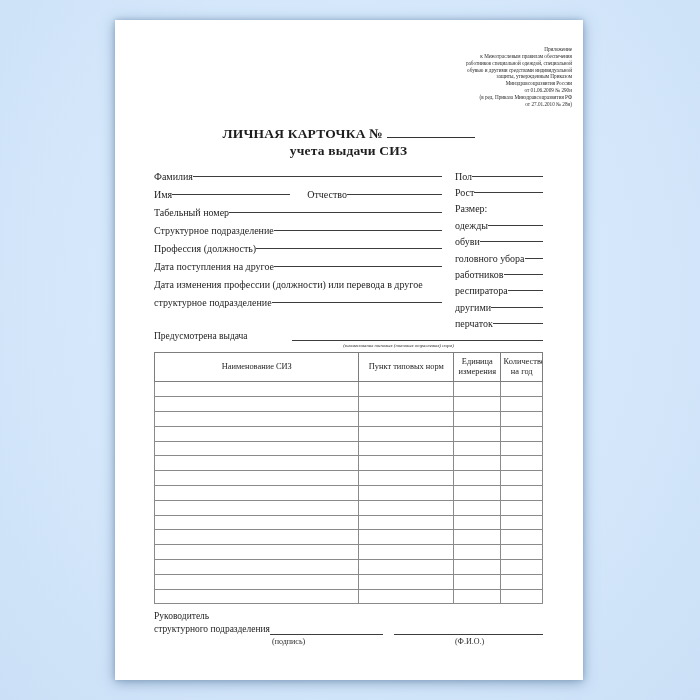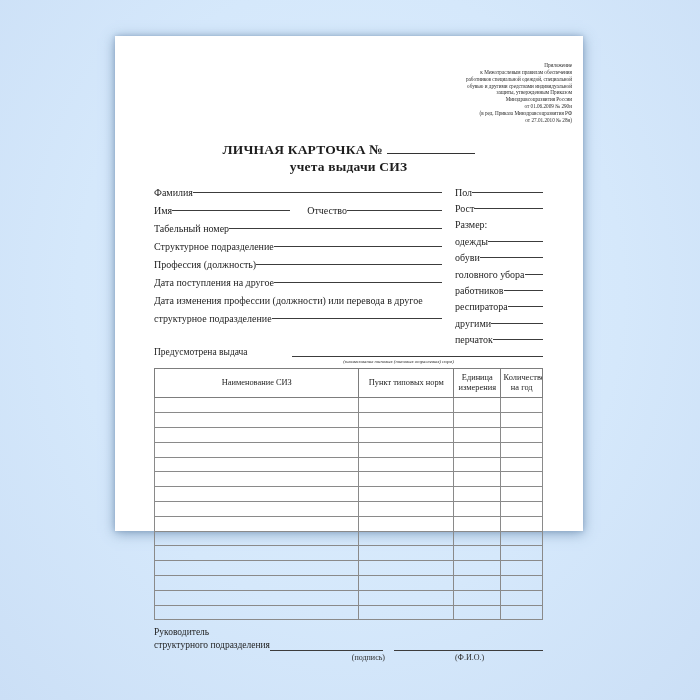--- a/index.html
+++ b/index.html
@@ -2,21 +2,21 @@
 <html><head>
 <meta charset="utf-8">
 <style>
   html,body{margin:0;padding:0;}
   .stage{
     position:relative;width:700px;height:700px;overflow:hidden;
     background:radial-gradient(ellipse at 50% 42%, #ddeefd 0%, #d5e8fb 55%, #cbdff6 100%);
     font-family:"Liberation Serif","DejaVu Serif",serif;
   }
   .page{
-    position:absolute;left:115px;top:36px;width:468px;height:495px;
+    position:absolute;left:115px;top:20px;width:468px;height:660px;
     background:#ffffff;box-sizing:border-box;
     padding:26px 40px 16px 39px;
     box-shadow:0 2px 12px rgba(105,138,172,0.8), 0 0 4px rgba(120,150,180,0.45);
     color:#1d1d1d;
   }
   .header-note{
     margin-right:-29px;text-align:right;
     font-size:5.2px;line-height:1.32;color:#2a2a2a;white-space:nowrap;
   }
   .title{margin-top:18px;text-align:center;font-weight:bold;font-size:13.5px;line-height:1.25;letter-spacing:0.2px;}
@@ -37,21 +37,21 @@
     height:26px;padding:1px 2px;text-align:center;vertical-align:middle;overflow:hidden;
   }
   .siz td{border:1px solid #8a8a8a;height:13.8px;padding:0;}
   .footer{margin-top:6px;font-size:9.5px;line-height:13px;}
   .sig-row{display:flex;align-items:flex-end;height:13px;white-space:nowrap;}
   .sig-line1{width:113px;border-bottom:1px solid #3c3c3c;margin-bottom:1px;}
   .sig-gap{width:11px;}
   .sig-line2{flex:1;border-bottom:1px solid #3c3c3c;margin-bottom:1px;}
   .sig-captions{display:flex;font-size:8px;line-height:11px;color:#2a2a2a;}
   .sig-cap-spacer{width:118px;}
-  .sig-cap1{width:113px;text-align:right;}
+  .sig-cap1{width:113px;text-align:left;}
   .sig-cap2{flex:1;text-align:center;}
 </style>
 </head>
 <body>
 
 <div class="stage">
   <div class="page">
 
     <div class="header-note">
       <div>Приложение</div>

